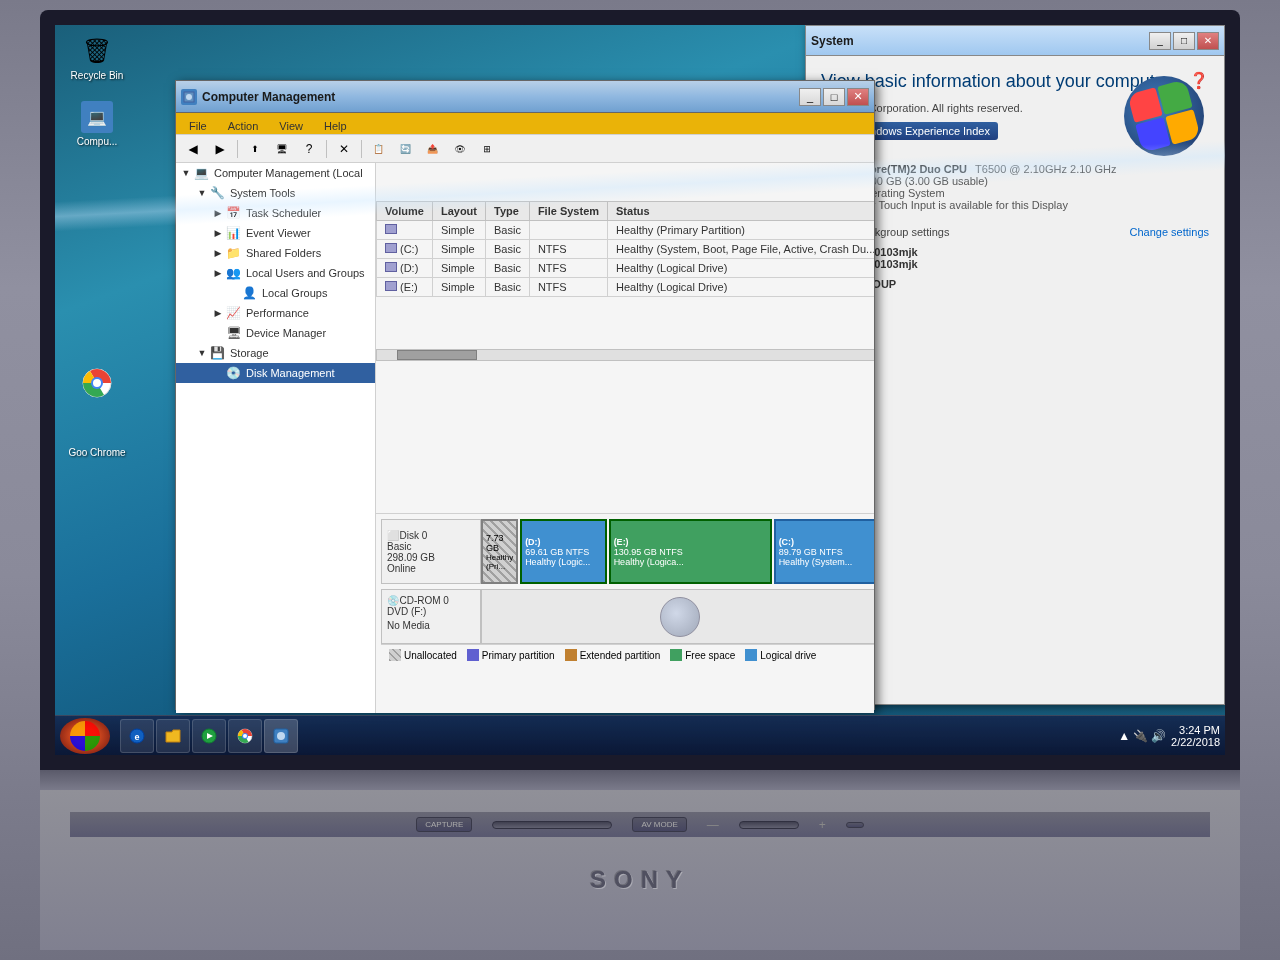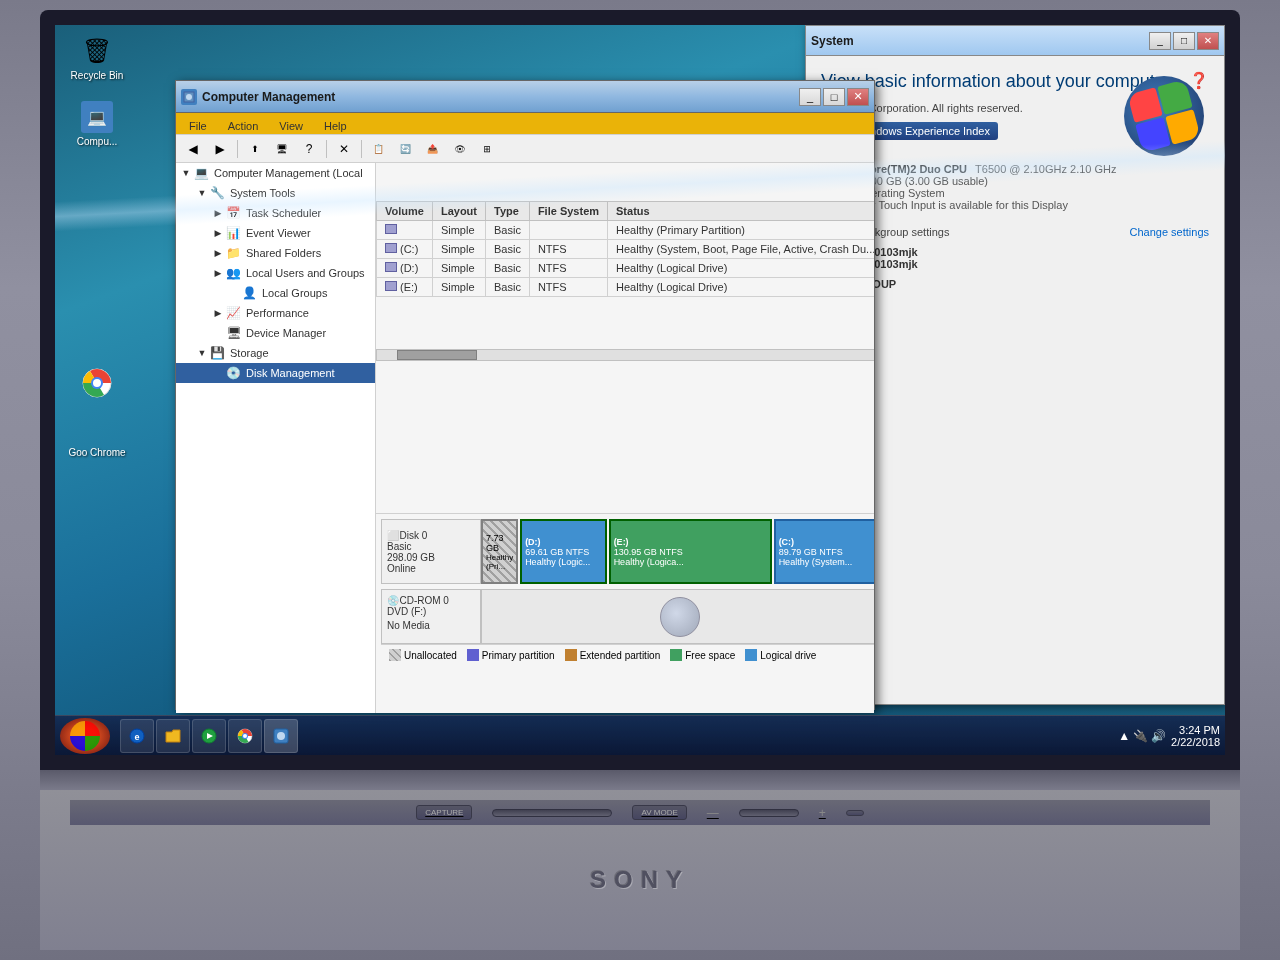--- a/index.html
+++ b/index.html
@@ -665,24 +665,23 @@
     }
 
     .laptop-hinge {
       width: 100%;
       height: 20px;
       background: linear-gradient(180deg, #5a5a6a, #7a7a8a);
     }
 
     .laptop-keyboard-area {
       width: 100%;
-      padding: 10px 30px;
+      padding: 22px 30px;
       flex: 1;
       background: linear-gradient(180deg, #909098, #808090);
-      text-decoration: underline;
     }
 
     .laptop-brand {
       position: absolute;
       bottom: 56px;
       left: 50%;
       transform: translateX(-50%);
       color: #505060;
       font-size: 24px;
       font-weight: bold;

